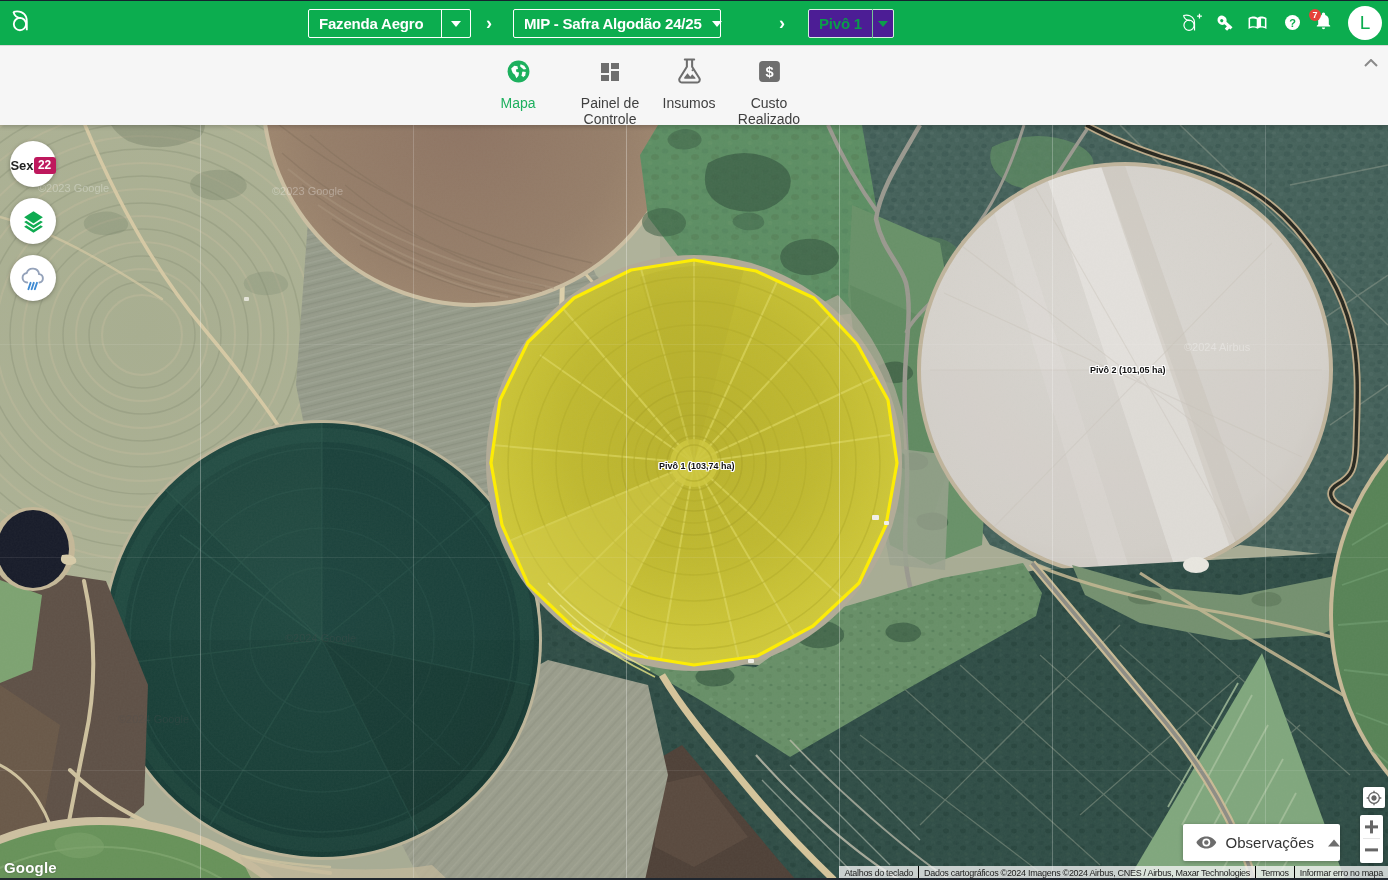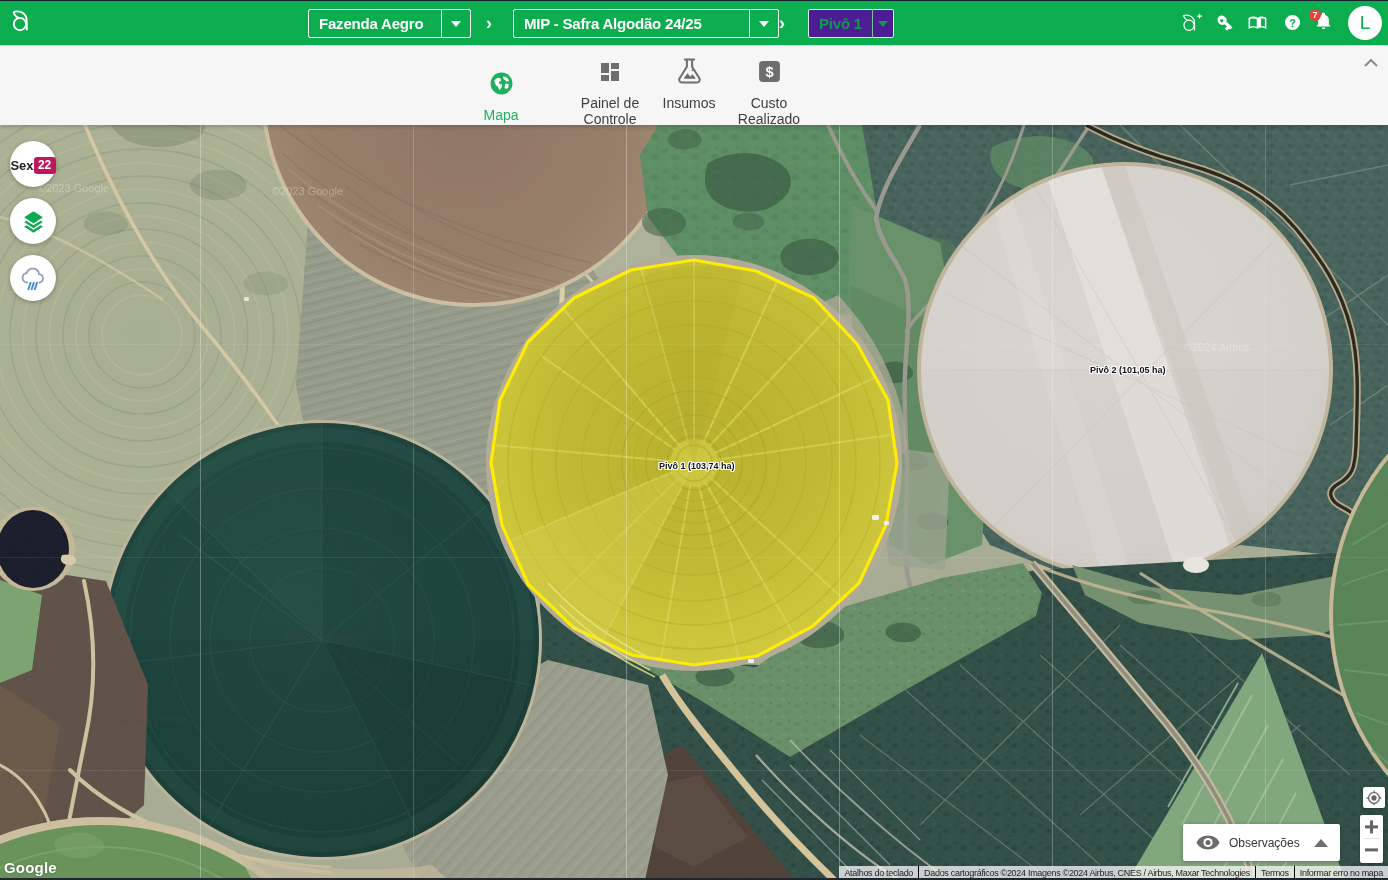--- a/index.html
+++ b/index.html
@@ -31,21 +31,21 @@
 
   .maplabel { position:absolute; font-size:9px; font-weight:bold; color:#111;
     text-shadow:-1px 0 0 #fff, 1px 0 0 #fff, 0 -1px 0 #fff, 0 1px 0 #fff, -1px -1px 0 #fff, 1px 1px 0 #fff, 1px -1px 0 #fff, -1px 1px 0 #fff;
     white-space:nowrap; }
 
   .fab { position:absolute; left:10px; width:46px; height:46px; background:#fff; border-radius:50%;
     box-shadow:0 1px 4px rgba(0,0,0,0.3); display:flex; align-items:center; justify-content:center; flex-direction:row; }
 
   #obsbtn { position:absolute; left:1183px; top:699px; width:157px; height:37px; background:#fff; border-radius:2px;
     box-shadow:0 1px 4px rgba(0,0,0,0.3); display:flex; align-items:center; }
-  #obsbtn .txt { font-size:12px; color:#353535; margin-left:9px; }
+  #obsbtn .txt { font-size:15px; color:#353535; margin-left:9px; }
 
   #locbtn { position:absolute; left:1363px; top:662px; width:22px; height:21px; background:#fff; border-radius:2px;
     box-shadow:0 1px 4px rgba(0,0,0,0.3); display:flex; align-items:center; justify-content:center; }
   #zoombox { position:absolute; left:1360px; top:690px; width:23px; height:48px; background:#fff; border-radius:2px;
     box-shadow:0 1px 4px rgba(0,0,0,0.3); }
   #zoombox .zline { position:absolute; left:3px; right:3px; top:23px; height:1px; background:#e6e6e6; }
 
   #gglogo { position:absolute; left:4px; top:734px; color:#fff; font-size:15px; letter-spacing:0.2px;
     text-shadow:0 0 2px rgba(0,0,0,0.35); font-weight:bold; }
 
@@ -527,21 +527,21 @@
     <div id="attrib">
       <span>Atalhos do teclado</span>
         <span>Dados cartográficos ©2024 Imagens ©2024 Airbus, CNES / Airbus, Maxar Technologies</span>
         <span>Termos</span>
         <span>Informar erro no mapa</span>
     </div>
     <div id="botline"></div>
   </div>
 
   <div id="navbar">
-    <div class="tab active" style="left:471px; width:60px;margin-top:12px;">
+    <div class="tab active" style="left:488px; width:60px;">
       <div class="ic">
         <svg width="25" height="25" viewBox="0 0 24 24">
           <circle cx="12" cy="12" r="10.5" fill="#1db05e"></circle>
           <path d="M5 9 L8 6.5 L11 7 L11.5 9.5 L9.5 10 L10 12.5 L12.5 13 L12 16 L10 18.5 L8.5 15 L6.5 13.5 L5.5 11 Z" fill="#fff"></path>
           <path d="M14 5 L17.5 6.5 L19.5 9.5 L17 10 L15 8.5 L13.5 7 Z" fill="#fff"></path>
           <path d="M16 12 L19 12.5 L18.5 15.5 L16.5 17.5 L15 15.5 L15.5 13 Z" fill="#fff"></path>
         </svg>
       </div>
       <div class="tx">Mapa</div>
     </div>
@@ -588,21 +588,21 @@
     <div class="crumbbox" style="left:308px; width:163px;">
       <span class="lbl">Fazenda Aegro</span>
       <span class="div" style="margin-left:auto;"></span>
       <span class="car">
           <svg width="10" height="6" viewBox="0 0 10 6">
             <path d="M0 0 L10 0 L5 6 Z" fill="#fff"></path>
           </svg>
         </span>
     </div>
     <div class="sep" style="left:486px;">›</div>
-    <div class="crumbbox" style="left:513px; width:266px;">
+    <div class="crumbbox" style="left:513px; width:208px;">
       <span class="lbl">MIP - Safra Algodão 24/25</span>
       <span class="div" style="margin-left:auto;"></span>
       <span class="car">
           <svg width="10" height="6" viewBox="0 0 10 6">
             <path d="M0 0 L10 0 L5 6 Z" fill="#fff"></path>
           </svg>
         </span>
     </div>
     <div class="sep" style="left:779px;">›</div>
     <div class="crumbbox" id="crumb3" style="left:808px; width:86px;">

